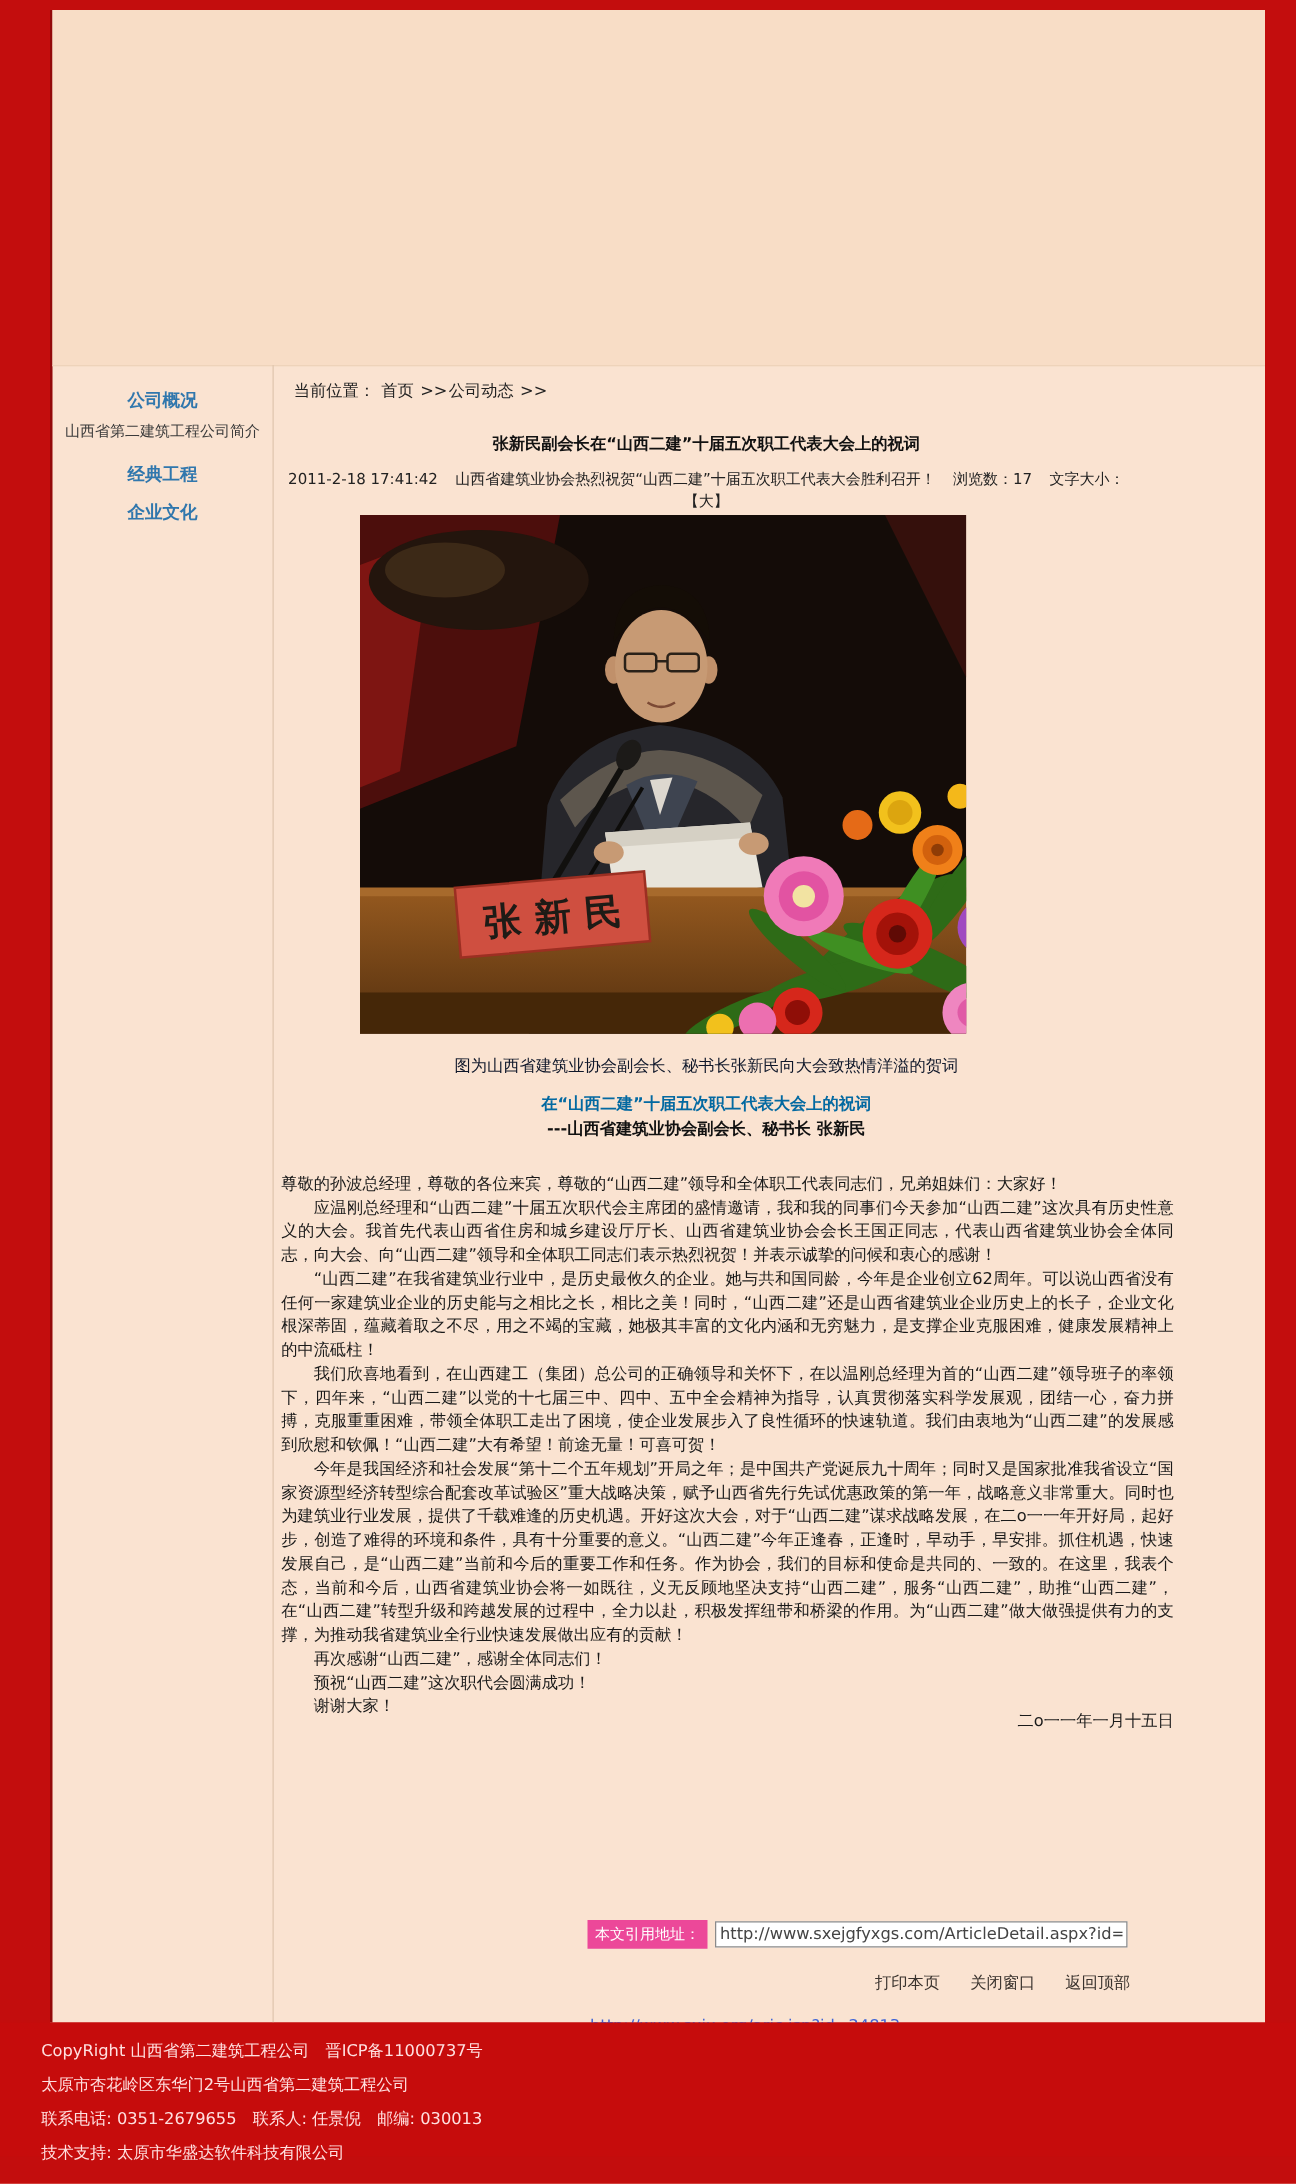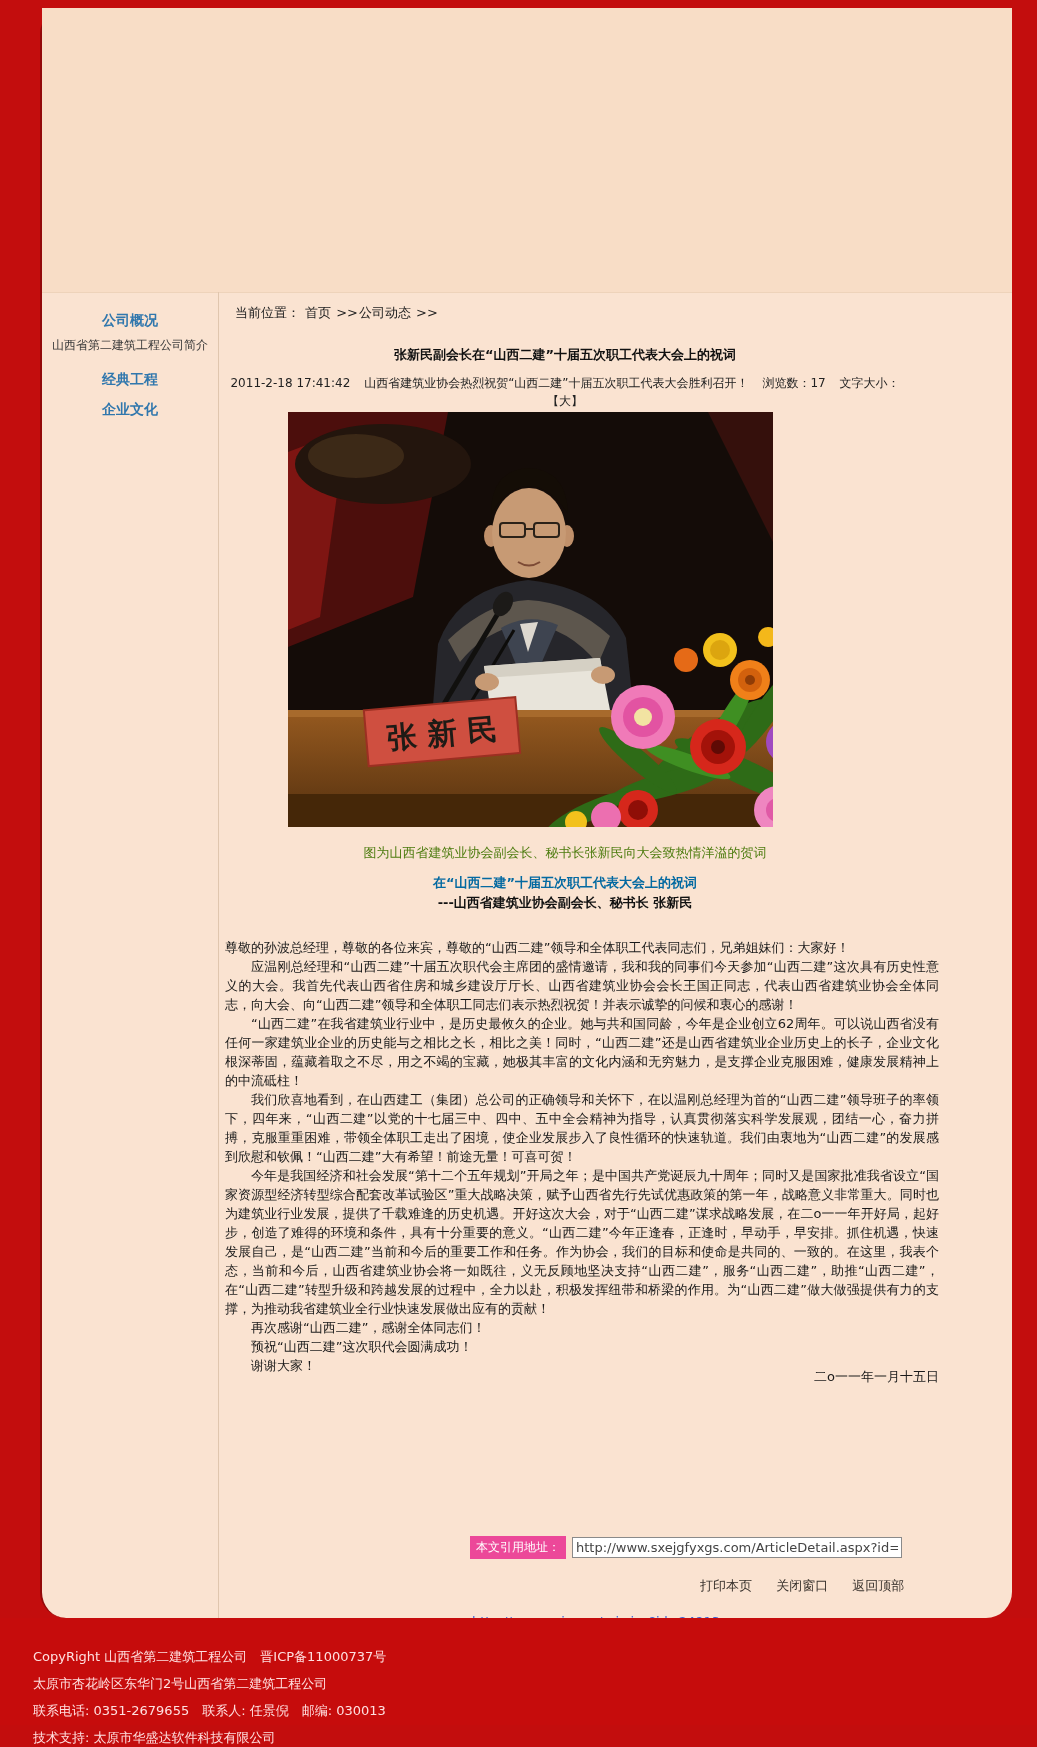--- a/index.html
+++ b/index.html
@@ -4,21 +4,21 @@
 <style>
   html,body{margin:0;padding:0;}
   body{
     width:1037px;height:1747px;position:relative;
     background:#c30d0d;
     font-family:"DejaVu Sans","Liberation Sans",sans-serif;
     overflow:hidden;
   }
   .panel{
     position:absolute;left:40px;top:8px;width:972px;height:1610px;
-    background:#fae3d1;border-left:2px solid #930909;box-sizing:border-box;border-radius:26px;
+    background:#fae3d1;border-left:2px solid #930909;box-sizing:border-box;
   }
   .panel-header{
     position:absolute;left:0;top:0;right:0;height:284px;
     background:#f8ddc6;border-bottom:1px solid #eed3ba;
   }
   .v-divider{
     position:absolute;left:176px;top:284px;bottom:0;width:1px;background:#e0c6ae;
   }
   .sidebar-cat{
     position:absolute;left:0;width:176px;text-align:center;
@@ -41,21 +41,21 @@
     position:absolute;left:183px;top:366px;width:680px;text-align:center;
     font-size:12px;color:#222;line-height:18px;
   }
   .article-meta .gap{margin-left:10px;}
   .size-btn{cursor:pointer;}
   .photo-wrap{
     position:absolute;left:246px;top:404px;width:485px;height:415px;
   }
   .photo-caption{
     position:absolute;left:183px;top:836px;width:680px;text-align:center;
-    font-size:13px;color:#4d7c0f;
+    font-size:13px;color:#0f172a;
   }
   .subtitle{
     position:absolute;left:183px;top:866px;width:680px;text-align:center;
     font-size:13px;font-weight:bold;color:#0369a1;
   }
   .subtitle-author{
     position:absolute;left:183px;top:886px;width:680px;text-align:center;
     font-size:13px;font-weight:bold;color:#111;
   }
   .body-text{
@@ -80,21 +80,21 @@
   }
   .action-links{
     position:absolute;left:658px;top:1569px;font-size:13px;color:#3a332e;text-align:center;
   }
   .action-links span{margin-right:20px;cursor:pointer;}
   .ext-link{
     position:absolute;left:430px;top:1582px;font-size:13px;color:#3e64d7;cursor:pointer;margin-top:24px;
   }
   .footer{
     position:absolute;left:0;top:1618px;width:1037px;height:107px;
-    background:#c60c0c;box-sizing:border-box;padding-top:25px;
+    background:#c60c0c;box-sizing:border-box;padding-top:10px;
   }
   .footer p{
     margin:0;padding-left:33px;line-height:27px;font-size:13px;color:#ffe0e0;
   }
 </style>
 </head>
 <body>
 
 <div class="panel">
   <div class="panel-header"></div>

